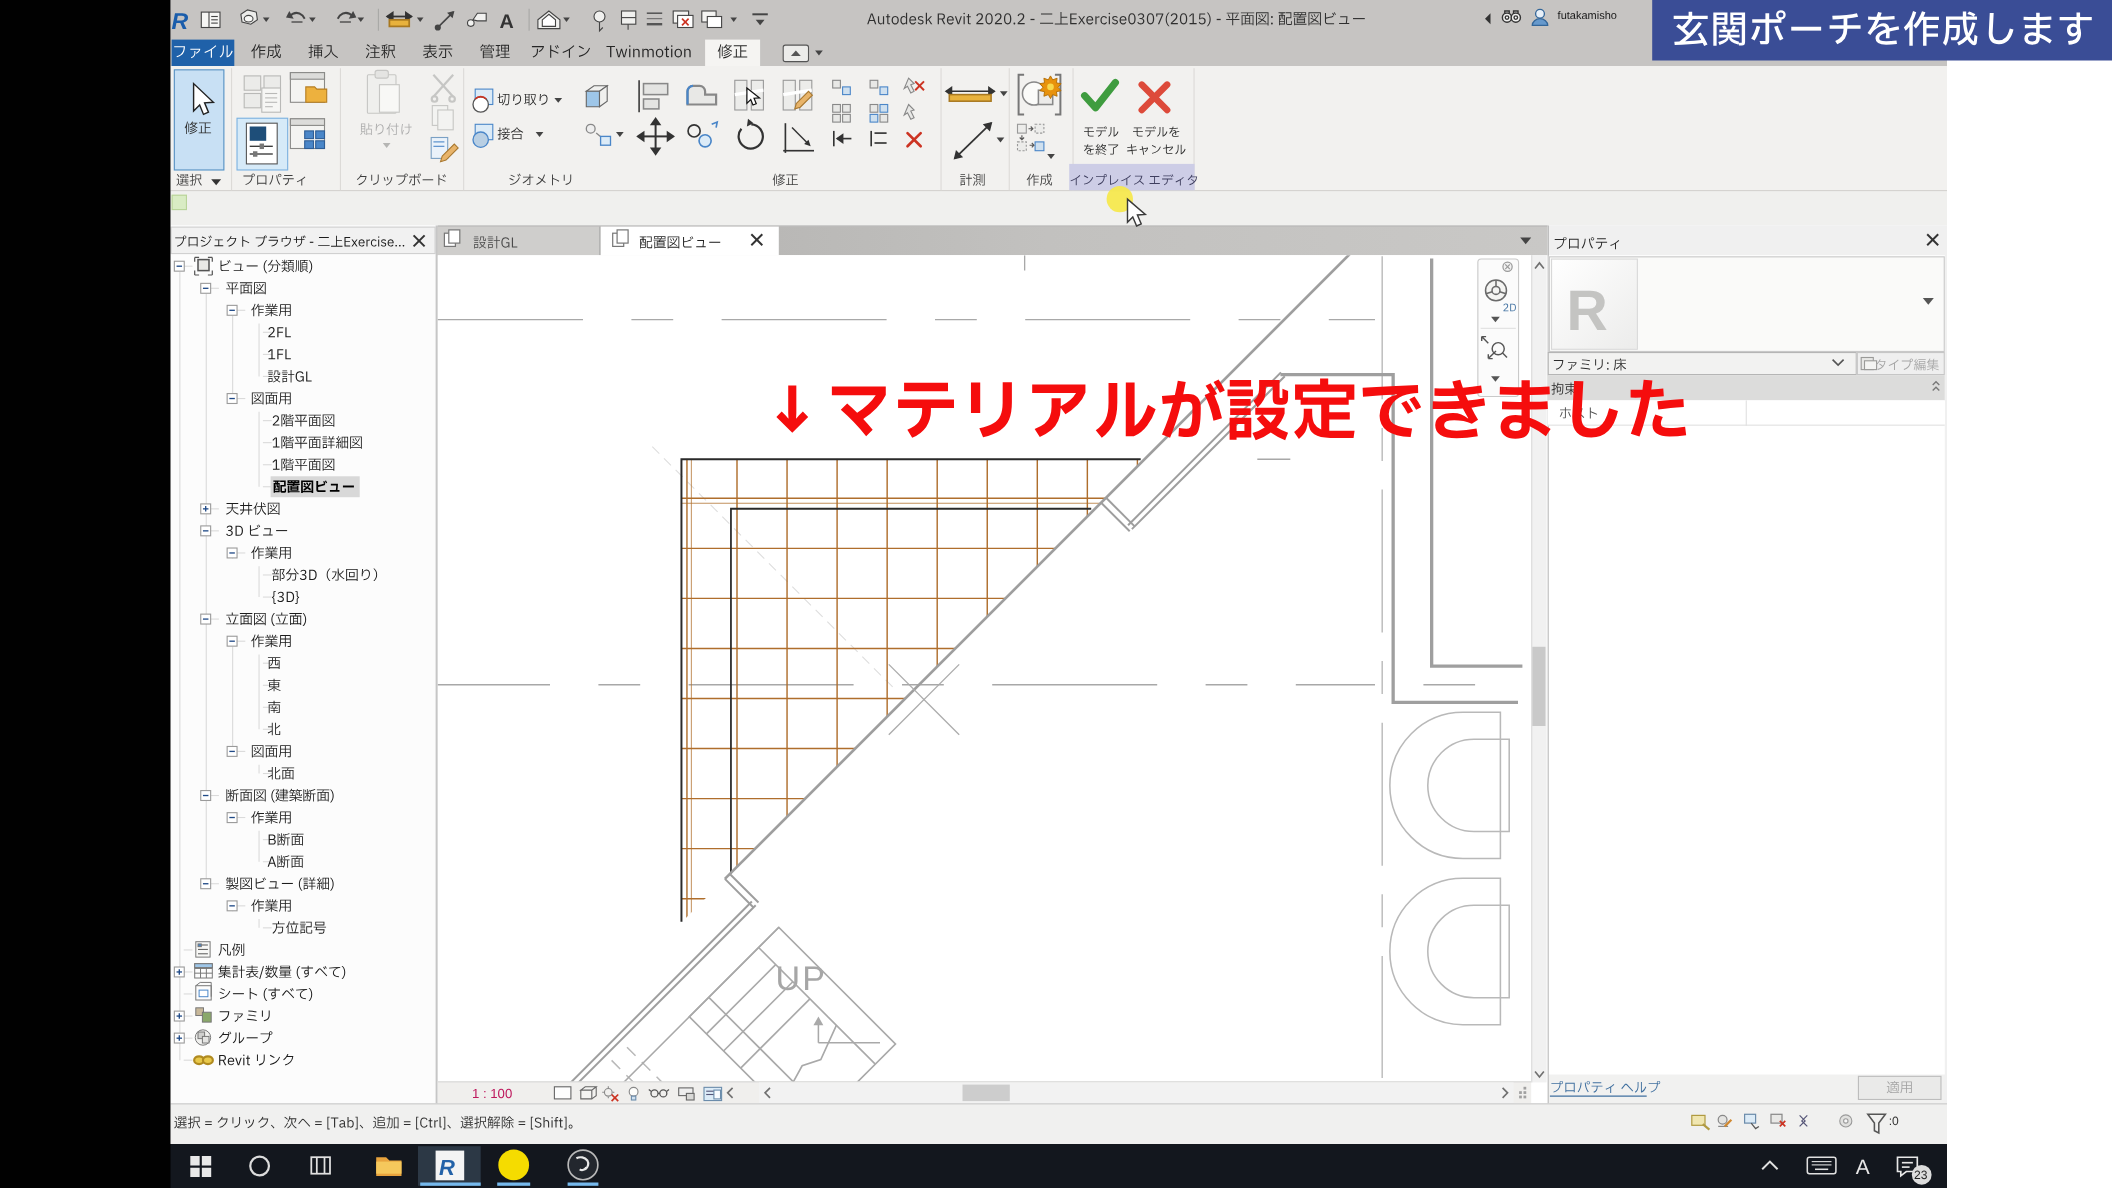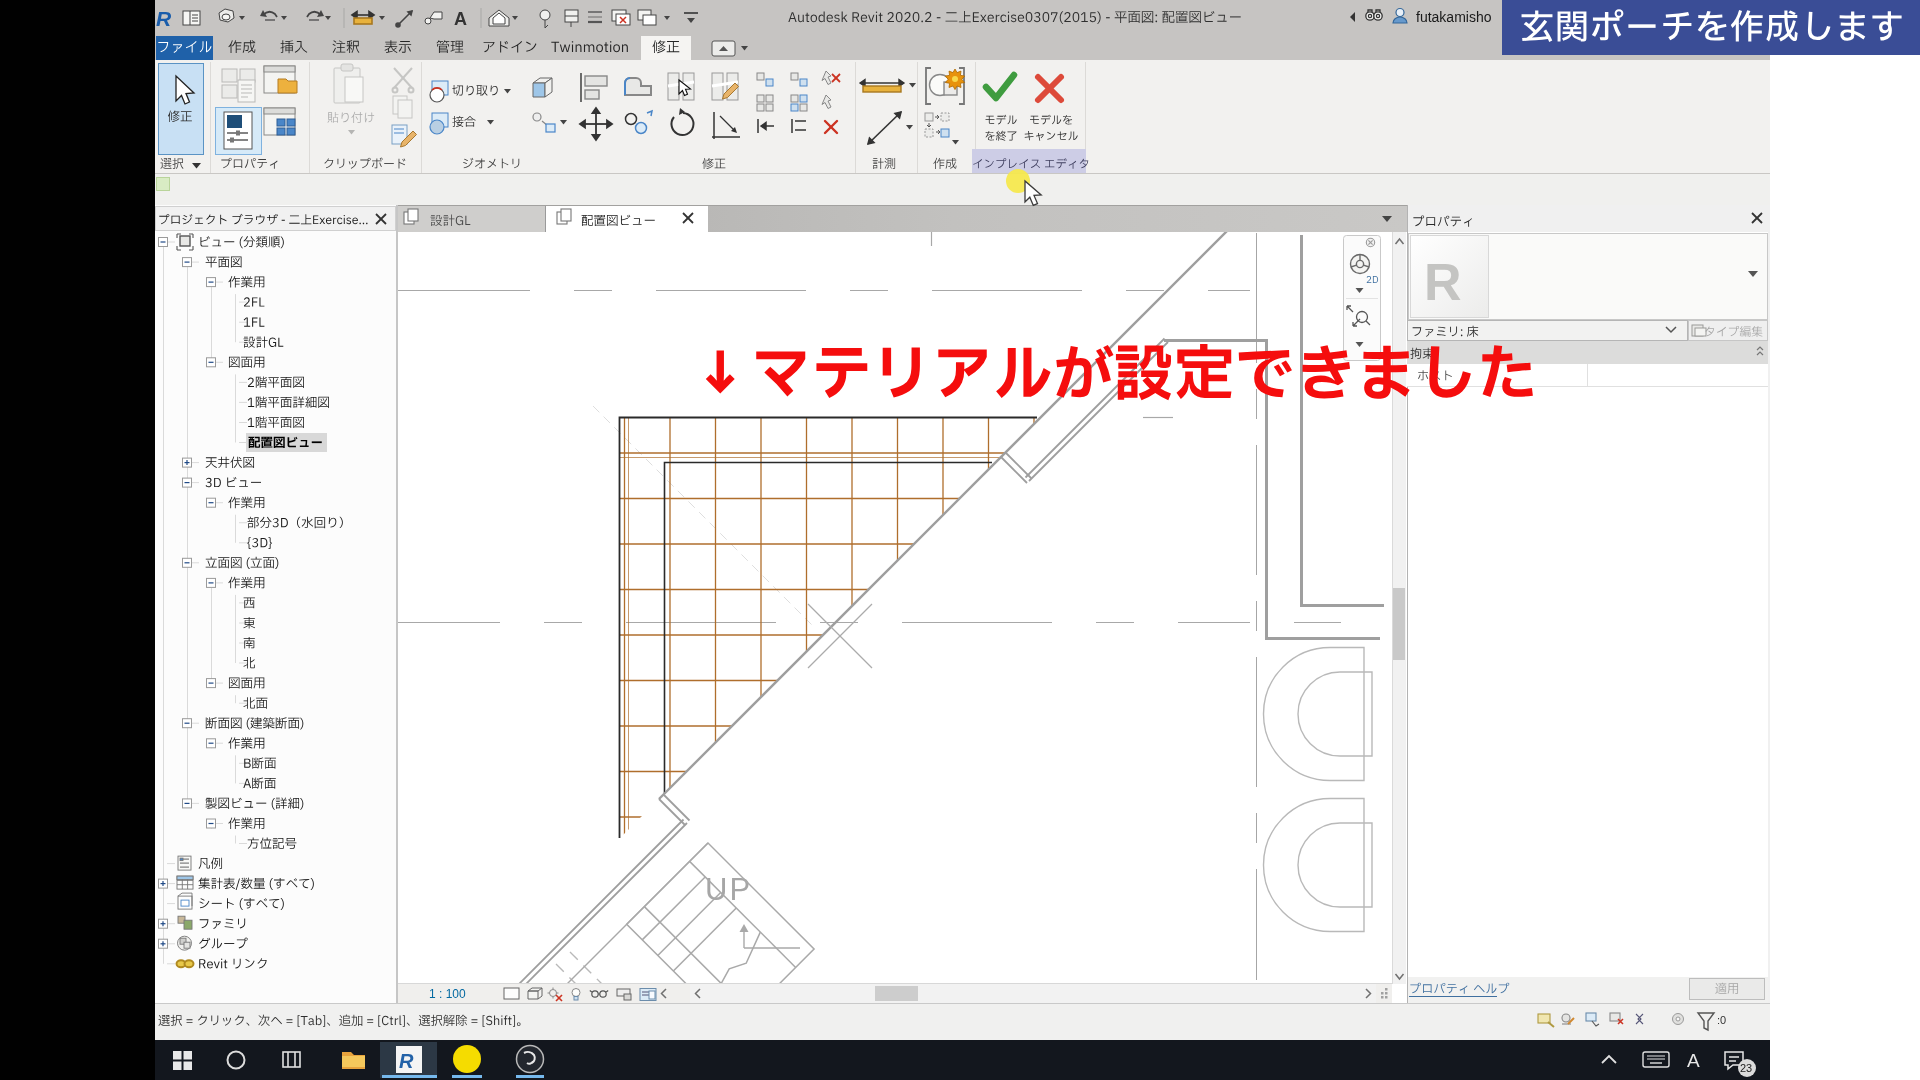--- a/index.html
+++ b/index.html
@@ -72,22 +72,22 @@
   <div class="abs" style="left:155px;top:1003px;width:1615px;height:37px;background:#f0f0ef;border-top:1px solid #c9c9c9;box-sizing:border-box;"></div>
 
   <div class="abs" style="left:0;top:1040px;width:1770px;height:40px;background:#13171e;"></div>
 
   <div class="abs" style="left:0;top:0;width:155px;height:1080px;background:#010101;"></div>
 
   <div class="abs" style="left:1770px;top:55px;width:150px;height:1025px;background:#ffffff;"></div>
 
   <div class="abs" style="left:1502px;top:0;width:418px;height:55px;background:#3a4d96;"></div>
 
-  <div class="abs" style="left:1416px;top:9px;font-size:14px;color:#1a1a1a;">futakamisho</div>
-  <div class="abs" style="left:429px;top:987px;font-size:12px;color:#0369a1;">1 : 100</div>
+  <div class="abs" style="left:1416px;top:9px;font-size:10px;color:#1a1a1a;">futakamisho</div>
+  <div class="abs" style="left:429px;top:987px;font-size:12px;color:#be185d;">1 : 100</div>
   <div class="abs" style="left:705px;top:872px;font-size:31px;color:#a6a6a6;letter-spacing:2px;">UP</div>
   <div class="abs" style="left:1717px;top:1014px;font-size:11px;color:#333;">:0</div>
 
   <svg class="abs" style="left:0;top:0;z-index:40;" width="1920" height="1080" viewBox="0 0 1920 1080">
       <defs>
         <path id="r0" d="M110 0H25L281 733H390L646 0H558L482 219H186ZM332 656 205 293H462L337 656Z"></path>
         <path id="r1" d="M85 193V541H165V209Q165 135 196 98Q228 60 289 60Q345 60 384 88Q424 115 424 166V541H504V0H424V87H420Q377 -12 266 -12Q182 -12 134 42Q85 96 85 193Z"></path>
         <path id="r2" d="M206 0Q165 0 143 24Q121 47 121 86V471H30V541H82Q108 541 118 552Q128 562 128 589V692H201V541H320V471H201V70H312V0Z"></path>
         <path id="r3" d="M50 271Q50 356 80 420Q111 484 166 519Q221 554 293 554Q365 554 420 519Q476 484 506 420Q537 356 537 271Q537 186 506 122Q476 57 420 22Q365 -13 293 -13Q221 -13 166 22Q111 57 80 122Q50 186 50 271ZM451 232V309Q451 394 408 438Q365 483 293 483Q222 483 179 438Q136 394 136 309V232Q136 147 179 102Q222 58 293 58Q365 58 408 102Q451 147 451 232Z"></path>
         <path id="r4" d="M54 271Q54 357 81 421Q108 485 158 520Q207 554 273 554Q391 554 433 454H437V777H517V0H437V87H433Q409 37 370 12Q330 -13 273 -13Q207 -13 158 22Q108 56 81 120Q54 185 54 271ZM437 172V375Q437 422 396 452Q354 482 295 482Q224 482 182 436Q140 391 140 316V226Q140 150 182 104Q224 59 295 59Q356 59 396 90Q437 120 437 172Z"></path>

